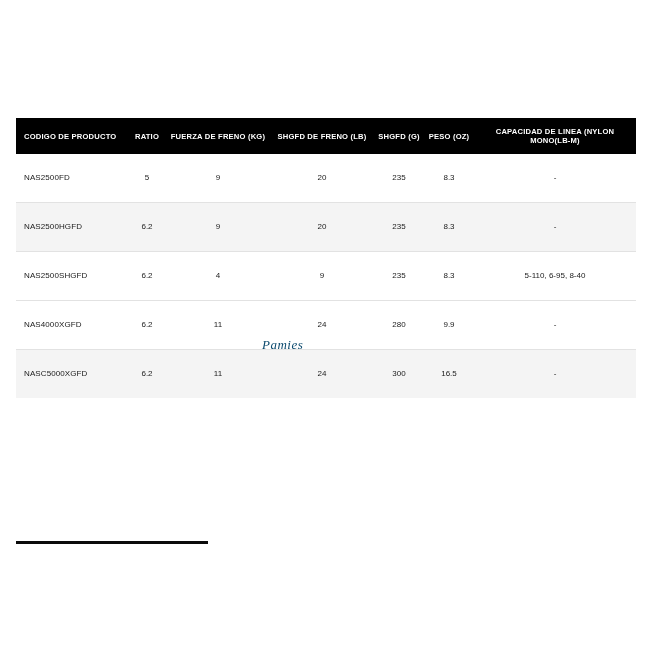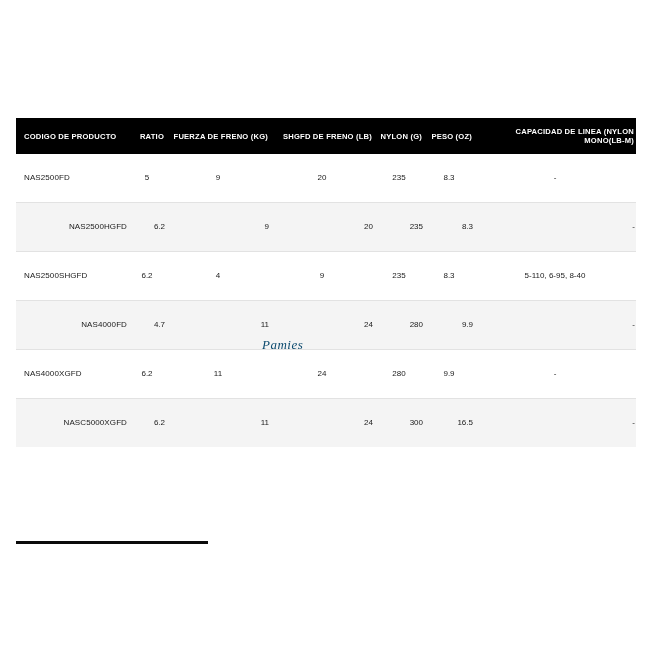--- a/index.html
+++ b/index.html
@@ -30,21 +30,21 @@
     width: 620px;
     table-layout: fixed;
   }
   table.spec-table thead th {
     background: #000000;
     color: #ffffff;
     font-size: 7.6px;
     font-weight: bold;
     letter-spacing: 0.2px;
     padding: 9px 2px;
-    text-align: right;
+    text-align: center;
     vertical-align: middle;
     line-height: 1.2;
     border: none;
   }
   table.spec-table thead th.col-code {
     text-align: left;
     padding-left: 8px;
   }
   table.spec-table tbody td {
     font-size: 8px;
@@ -55,21 +55,20 @@
     border-bottom: 1px solid #e2e2e2;
     line-height: 1.2;
   }
   table.spec-table tbody td.col-code {
     text-align: left;
     padding-left: 8px;
     letter-spacing: 0.1px;
   }
   table.spec-table tbody tr.row-alt td {
     background: #f4f4f4;
-    text-align: right;
   }
   table.spec-table tbody tr.row-norm td {
     background: #ffffff;
     margin-top: 44px;
   }
   table.spec-table tbody tr:last-child td {
     border-bottom: none;
   }
   .c0 { width: 112px; }
   .c1 { width: 38px; }
@@ -115,21 +114,21 @@
           <col class="c4">
           <col class="c5">
           <col class="c6">
       </colgroup>
       <thead>
         <tr>
           <th class="col-code">CODIGO DE PRODUCTO</th>
           <th>RATIO</th>
           <th>FUERZA DE FRENO (KG)</th>
           <th>SHGFD DE FRENO (LB)</th>
-          <th>NYLON (G)</th>
+          <th>SHGFD (G)</th>
           <th>PESO (OZ)</th>
           <th>CAPACIDAD DE LINEA (NYLON MONO(LB-M)</th>
         </tr>
       </thead>
       <tbody>
         <tr class="row-norm">
           <td class="col-code">NAS2500FD</td>
           <td>5</td>
           <td>9</td>
           <td>20</td>
@@ -148,29 +147,20 @@
         </tr>
         <tr class="row-norm">
           <td class="col-code">NAS2500SHGFD</td>
           <td>6.2</td>
           <td>4</td>
           <td>9</td>
           <td>235</td>
           <td>8.3</td>
           <td>5-110, 6-95, 8-40</td>
         </tr>
-        <tr class="row-alt">
-          <td class="col-code">NAS4000FD</td>
-          <td>4.7</td>
-          <td>11</td>
-          <td>24</td>
-          <td>280</td>
-          <td>9.9</td>
-          <td>-</td>
-        </tr>
         <tr class="row-norm">
           <td class="col-code">NAS4000XGFD</td>
           <td>6.2</td>
           <td>11</td>
           <td>24</td>
           <td>280</td>
           <td>9.9</td>
           <td>-</td>
         </tr>
         <tr class="row-alt">

